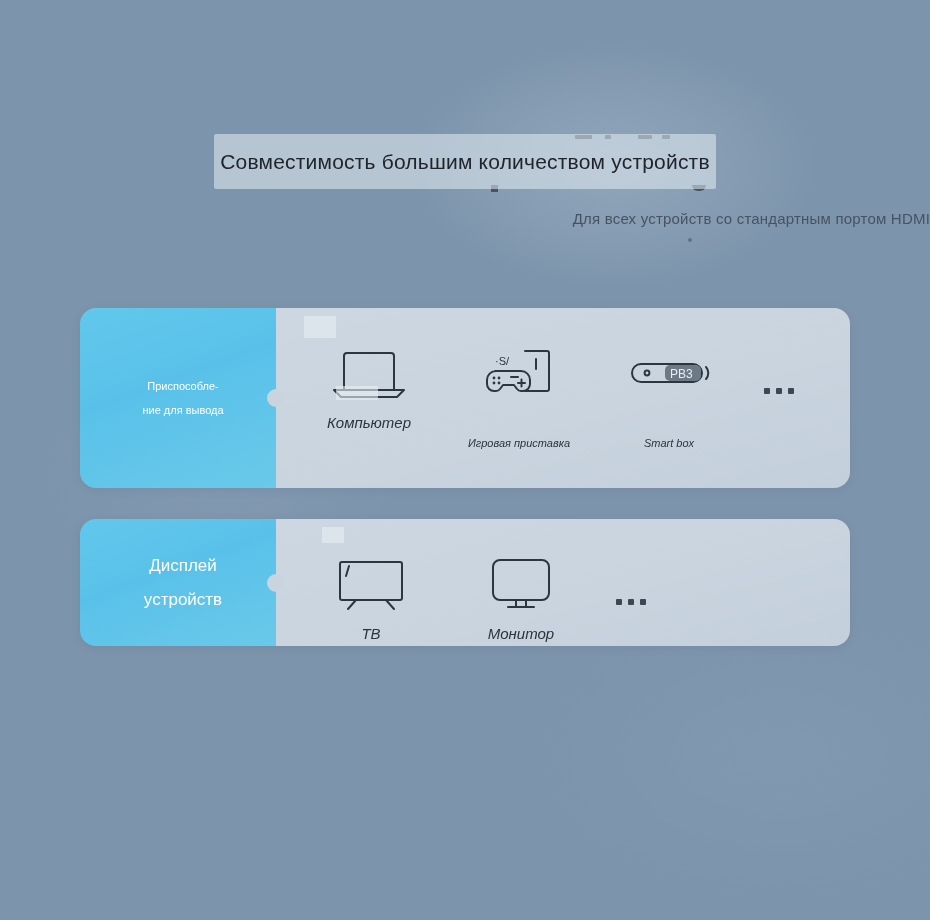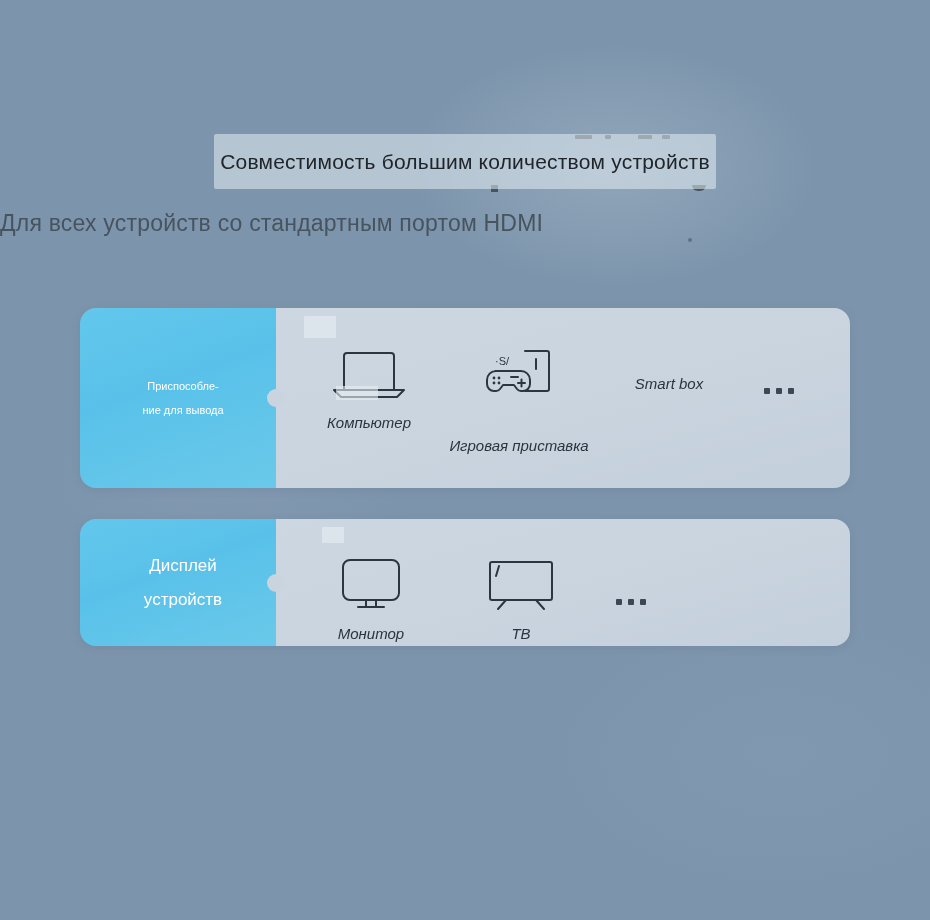--- a/index.html
+++ b/index.html
@@ -57,22 +57,22 @@
   }
   .title .hl {
     background: rgba(228,236,243,.55);
     padding: 16px 6px;
     border-radius: 2px;
   }
   .subtitle {
     position: absolute;
     top: 210px;
     left: 0; right: 0;
-    text-align: left;
-    font-size: 23px;
+    text-align: right;
+    font-size: 15px;
     color: #47535f;
     letter-spacing: .2px;
     white-space: nowrap;
   }
   
   .ghost { position: absolute; background: rgba(32,38,46,.62); }
   .g1 { left: 575px; top: 135px; width: 17px; height: 4px; border-radius: 1px; }
   .g2 { left: 605px; top: 135px; width: 6px;  height: 4px; border-radius: 1px; }
   .g3 { left: 638px; top: 135px; width: 14px; height: 4px; border-radius: 1px; }
   .g4 { left: 662px; top: 135px; width: 8px;  height: 4px; border-radius: 1px; }
@@ -145,21 +145,21 @@
     align-items: center;
     justify-content: center;
   }
   .device .cap {
     margin-top: 10px;
     color: #2b343d;
     font-size: 15px;
     white-space: nowrap;
     font-style: italic;
   }
-  .device.small .cap { font-size: 15px; margin-top: 33px; }
+  .device.small .cap { font-size: 11px; margin-top: 33px; }
 
   .ellipsis {
     flex: 0 0 70px;
     height: 62px;
     display: flex;
     align-items: center;
     justify-content: center;
     gap: 6px;
     margin-top: 18px;
   }
@@ -242,20 +242,29 @@
               <circle cx="18" cy="38" r="1.4" fill="#2b3640"></circle>
               <path class="stroke" d="M30 32 h7"></path>
               <path class="stroke" d="M37 38 h7 M40.5 34.5 v7"></path>
               <text x="14" y="20" font-family="Liberation Sans, sans-serif" font-size="11" fill="#2b3640">·S/</text>
             </svg>
           </div>
           <div class="cap">Игровая приставка</div>
         </div>
 
         <div class="device small">
+          <div class="ico">
+            <svg width="84" height="30" viewBox="0 0 84 30">
+              <rect class="stroke" x="5" y="6" width="70" height="18" rx="9"></rect>
+              <rect x="38" y="7" width="36" height="16" rx="5" fill="#6d7a86"></rect>
+              <text x="43" y="20" font-family="Liberation Sans, sans-serif" font-size="12" fill="#e6ecf1">PB3</text>
+              <circle class="stroke" cx="20" cy="15" r="2.4" stroke-width="1.6"></circle>
+              <path class="stroke" d="M79 9 a9 9 0 0 1 0 12" stroke-width="1.6"></path>
+            </svg>
+          </div>
           <div class="cap">Smart box</div>
           <div class="smudge" style="left:60px; top:78px; width:42px; height:14px;"></div>
         </div>
 
         <div class="ellipsis">
           <span></span>
           <span></span>
           <span></span>
         </div>
 
@@ -271,41 +280,41 @@
         <div>устройств</div>
       </div>
       <div class="notch"></div>
     </div>
 
     <div class="card-body">
       <div class="row">
 
         <div class="device">
           <div class="ico">
+            <svg width="74" height="56" viewBox="0 0 74 56">
+              <rect class="stroke" x="6" y="6" width="62" height="38" rx="2"></rect>
+              <path class="stroke" d="M22 44 L14 53 M52 44 L60 53"></path>
+              <path class="stroke" d="M15 10 L12 20" stroke-width="1.4"></path>
+            </svg>
+          </div>
+          <div class="cap">ТВ</div>
+        </div>
+
+        <div class="device">
+          <div class="ico">
             <svg width="66" height="58" viewBox="0 0 66 58">
               <rect class="stroke" x="5" y="5" width="56" height="40" rx="7"></rect>
               <path class="stroke" d="M28 45 v7 M38 45 v7"></path>
               <path class="stroke" d="M20 52 h26"></path>
             </svg>
           </div>
           <div class="smudge" style="left:46px; top:8px; width:22px; height:16px;"></div>
           <div class="cap">Монитор</div>
         </div>
 
-        <div class="device">
-          <div class="ico">
-            <svg width="74" height="56" viewBox="0 0 74 56">
-              <rect class="stroke" x="6" y="6" width="62" height="38" rx="2"></rect>
-              <path class="stroke" d="M22 44 L14 53 M52 44 L60 53"></path>
-              <path class="stroke" d="M15 10 L12 20" stroke-width="1.4"></path>
-            </svg>
-          </div>
-          <div class="cap">ТВ</div>
-        </div>
-
 
         <div class="ellipsis">
           <span></span>
           <span></span>
           <span></span>
         </div>
 
       </div>
     </div>
   </div>

